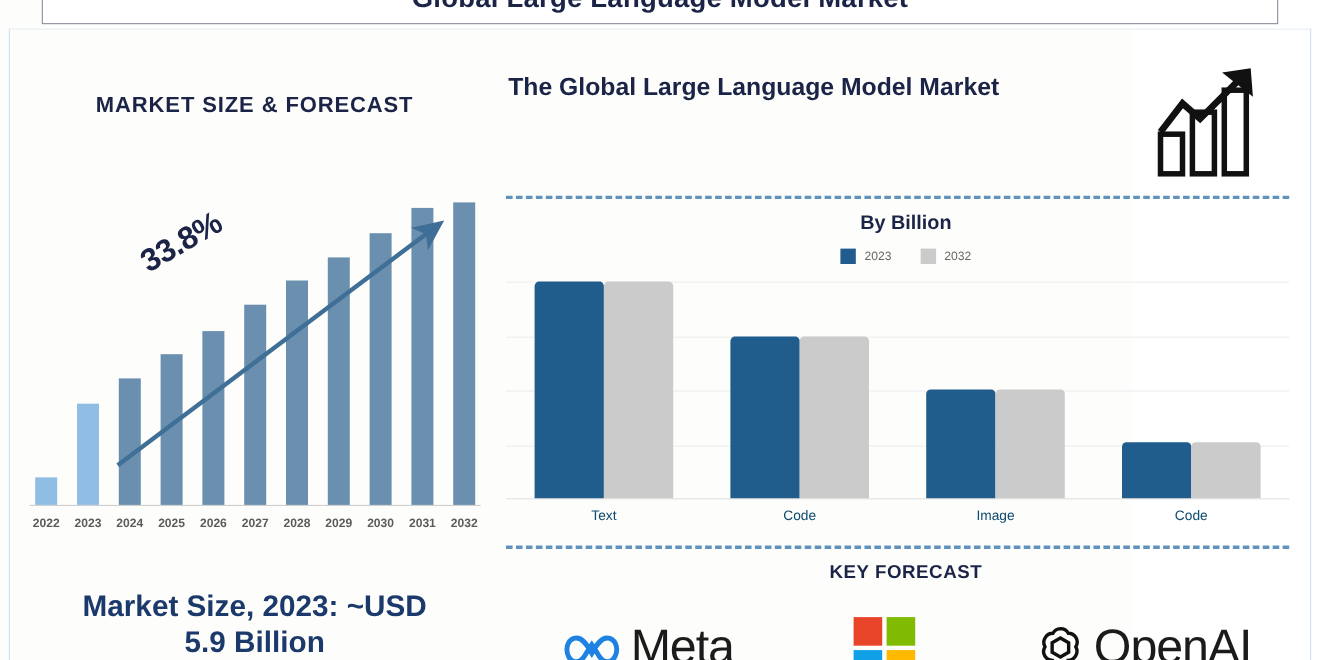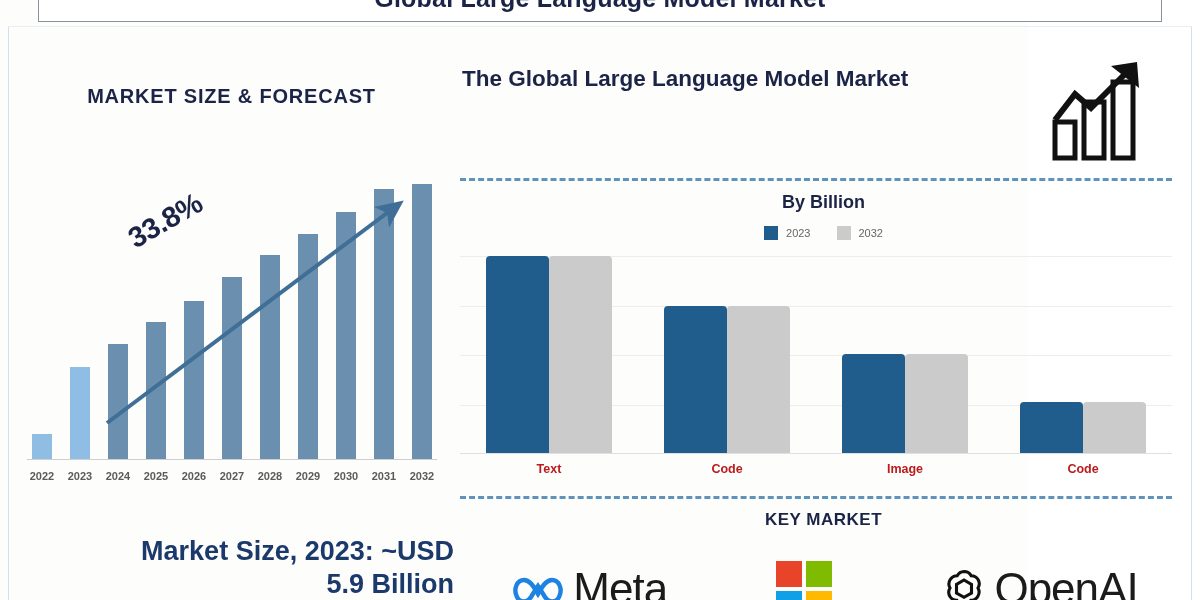--- a/index.html
+++ b/index.html
@@ -78,21 +78,21 @@
   #cagr-label {
     position: absolute; left: 118px; top: 52px;
     font-size: 29px; font-weight: bold; color: #1b2447;
     transform: rotate(-30deg);
     transform-origin: left bottom;
     letter-spacing: -.5px;
   }
 
   #market-size {
     position: absolute; left: 0; top: 505px; width: 445px;
-    text-align: right;
+    text-align: center;
     font-size: 27px; font-weight: bold; color: #1b3a6b;
     line-height: 1.22;
   }
 
   
   #right-panel { position: absolute; left: 455px; top: 30px; width: 737px; height: 570px; }
 
   #cagr-statement {
     position: absolute; left: 7px; top: 34px; width: 570px;
     font-size: 22.5px; font-weight: bold; color: #1b2447;
@@ -139,21 +139,21 @@
     display: flex; align-items: flex-end;
   }
   .mod-group { flex: 1; display: flex; align-items: flex-end; justify-content: center; gap: 0px; height: 100%; }
   .mod-bar { width: 63px; border-radius: 4px 4px 0 0; }
   .mod-bar.y2023 { background: #215d8c; }
   .mod-bar.y2032 { background: #cbcbcb; }
   #mod-labels {
     position: absolute; left: 5px; top: 432px; width: 712px;
     display: flex;
   }
-  .mod-label { flex: 1; text-align: center; font-size: 12.5px; font-weight: bold; color: #b91c1c; }
+  .mod-label { flex: 1; text-align: center; font-size: 12.5px; font-weight: normal; color: #0c4a6e; }
 
   
   #key-players-title {
     position: absolute; left: 0; top: 480px; width: 737px;
     text-align: center;
     font-size: 17px; font-weight: bold; color: #1b2447;
     letter-spacing: .5px;
   }
   #logos {
     position: absolute; left: 0; top: 518px; width: 737px; height: 82px;
@@ -306,21 +306,21 @@
     </div>
     <div id="mod-labels">
         <div class="mod-label">Text</div>
         <div class="mod-label">Code</div>
         <div class="mod-label">Image</div>
         <div class="mod-label">Code</div>
       </div>
 
     <div class="dash-rule" id="dash-bottom"></div>
 
-    <div id="key-players-title">KEY MARKET</div>
+    <div id="key-players-title">KEY FORECAST</div>
 
     <div id="logos">
 
       <div class="logo-cell">
         <svg width="58" height="40" viewBox="0 0 58 40">
           <path d="M8 28 C4 20 8 11 15 11 C22 11 26 20 29 25 C32 20 36 11 43 11 C50 11 54 20 50 28 C47 34 40 34 36 28 C33 23 31 20 29 17 C27 20 25 23 22 28 C18 34 11 34 8 28 Z" fill="none" stroke="#1d82e2" stroke-width="4.4"></path>
         </svg>
         <span class="logo-word">Meta</span>
       </div>
 

